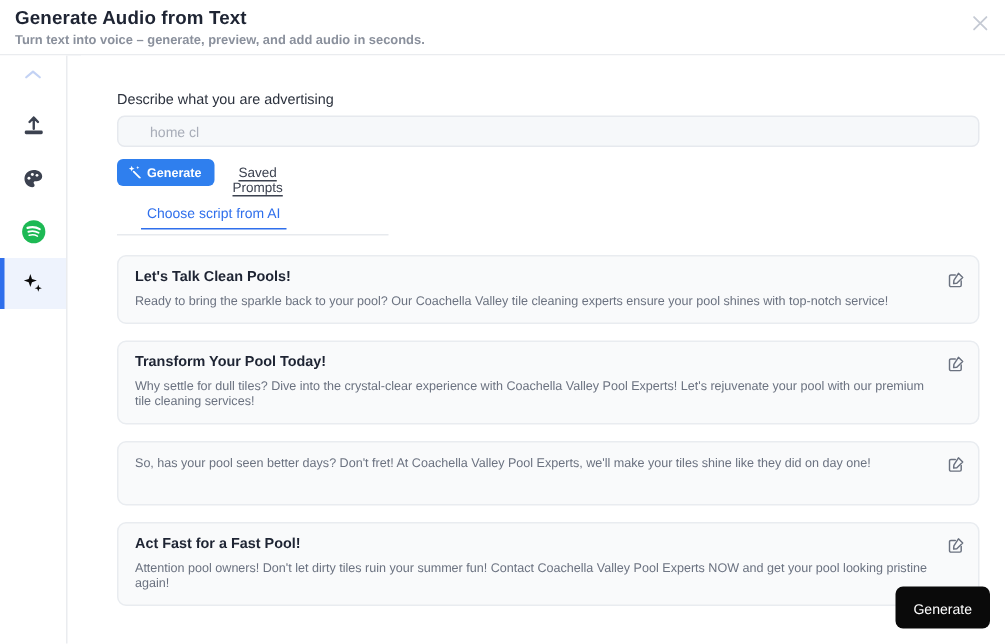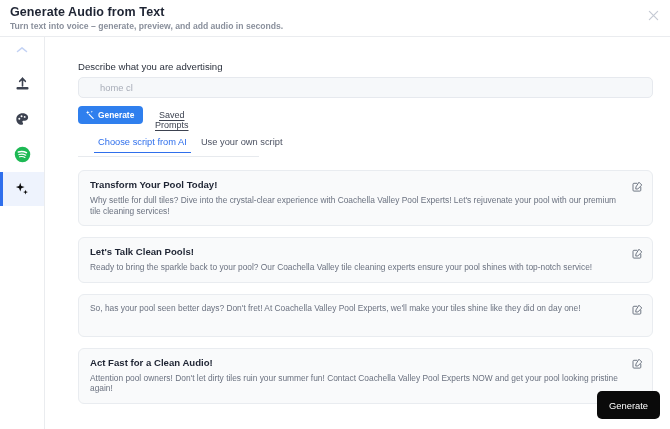--- a/index.html
+++ b/index.html
@@ -275,59 +275,58 @@
           <path d="M7.6 0.7 L7.95 1.6 L8.85 1.95 L7.95 2.3 L7.6 3.2 L7.25 2.3 L6.35 1.95 L7.25 1.6 Z" fill="#ffffff"></path>
         </svg>
       </span>
       <span>Generate</span>
     </button>
     <span class="saved-link">Saved Prompts</span>
   </div>
 
   <div class="tabs">
     <div class="tab active">Choose script from AI</div>
-    <div class="tab">Use your own script</div>
   </div>
 
   <div class="cards">
+
+    <div class="card">
+      <div class="card-title">Let's Talk Clean Pools!</div>
+      <div class="card-body">Ready to bring the sparkle back to your pool? Our Coachella Valley tile cleaning experts ensure your pool shines with top-notch service!</div>
+      <div class="card-edit">
+        <svg width="11" height="11" viewBox="0 0 12 12" aria-hidden="true">
+          <path d="M9.6 6.8 V10 a1 1 0 0 1 -1 1 H2.1 a1 1 0 0 1 -1 -1 V3.5 a1 1 0 0 1 1 -1 H5.3" stroke="#6b7280" stroke-width="1.05" fill="none" stroke-linecap="round"></path>
+          <path d="M7.6 1.3 L10.7 4.4 L6.4 8.6 L4.1 8.8 L4.3 6.5 Z" stroke="#6b7280" stroke-width="1.05" fill="none" stroke-linejoin="round"></path>
+        </svg>
+      </div>
+    </div>
 
     <div class="card">
       <div class="card-title">Transform Your Pool Today!</div>
       <div class="card-body">Why settle for dull tiles? Dive into the crystal-clear experience with Coachella Valley Pool Experts! Let's rejuvenate your pool with our premium tile cleaning services!</div>
       <div class="card-edit">
         <svg width="11" height="11" viewBox="0 0 12 12" aria-hidden="true">
           <path d="M9.6 6.8 V10 a1 1 0 0 1 -1 1 H2.1 a1 1 0 0 1 -1 -1 V3.5 a1 1 0 0 1 1 -1 H5.3" stroke="#6b7280" stroke-width="1.05" fill="none" stroke-linecap="round"></path>
           <path d="M7.6 1.3 L10.7 4.4 L6.4 8.6 L4.1 8.8 L4.3 6.5 Z" stroke="#6b7280" stroke-width="1.05" fill="none" stroke-linejoin="round"></path>
         </svg>
       </div>
     </div>
 
     <div class="card">
-      <div class="card-title">Let's Talk Clean Pools!</div>
-      <div class="card-body">Ready to bring the sparkle back to your pool? Our Coachella Valley tile cleaning experts ensure your pool shines with top-notch service!</div>
-      <div class="card-edit">
-        <svg width="11" height="11" viewBox="0 0 12 12" aria-hidden="true">
-          <path d="M9.6 6.8 V10 a1 1 0 0 1 -1 1 H2.1 a1 1 0 0 1 -1 -1 V3.5 a1 1 0 0 1 1 -1 H5.3" stroke="#6b7280" stroke-width="1.05" fill="none" stroke-linecap="round"></path>
-          <path d="M7.6 1.3 L10.7 4.4 L6.4 8.6 L4.1 8.8 L4.3 6.5 Z" stroke="#6b7280" stroke-width="1.05" fill="none" stroke-linejoin="round"></path>
-        </svg>
-      </div>
-    </div>
-
-    <div class="card">
       <div class="card-body">So, has your pool seen better days? Don't fret! At Coachella Valley Pool Experts, we'll make your tiles shine like they did on day one!</div>
       <div class="card-edit">
         <svg width="11" height="11" viewBox="0 0 12 12" aria-hidden="true">
           <path d="M9.6 6.8 V10 a1 1 0 0 1 -1 1 H2.1 a1 1 0 0 1 -1 -1 V3.5 a1 1 0 0 1 1 -1 H5.3" stroke="#6b7280" stroke-width="1.05" fill="none" stroke-linecap="round"></path>
           <path d="M7.6 1.3 L10.7 4.4 L6.4 8.6 L4.1 8.8 L4.3 6.5 Z" stroke="#6b7280" stroke-width="1.05" fill="none" stroke-linejoin="round"></path>
         </svg>
       </div>
     </div>
 
     <div class="card">
-      <div class="card-title">Act Fast for a Clean Audio!</div>
+      <div class="card-title">Act Fast for a Fast Pool!</div>
       <div class="card-body">Attention pool owners! Don't let dirty tiles ruin your summer fun! Contact Coachella Valley Pool Experts NOW and get your pool looking pristine again!</div>
       <div class="card-edit">
         <svg width="11" height="11" viewBox="0 0 12 12" aria-hidden="true">
           <path d="M9.6 6.8 V10 a1 1 0 0 1 -1 1 H2.1 a1 1 0 0 1 -1 -1 V3.5 a1 1 0 0 1 1 -1 H5.3" stroke="#6b7280" stroke-width="1.05" fill="none" stroke-linecap="round"></path>
           <path d="M7.6 1.3 L10.7 4.4 L6.4 8.6 L4.1 8.8 L4.3 6.5 Z" stroke="#6b7280" stroke-width="1.05" fill="none" stroke-linejoin="round"></path>
         </svg>
       </div>
     </div>
 
   </div>

